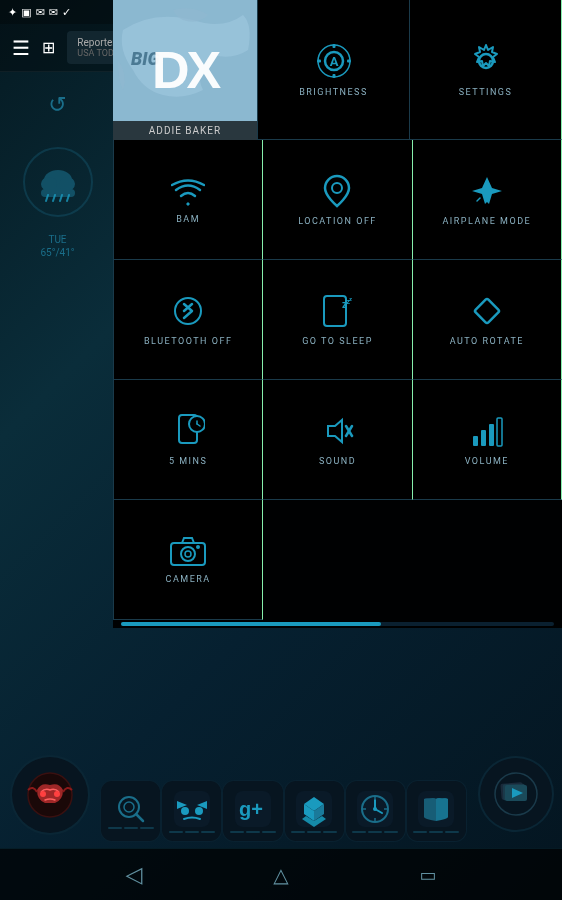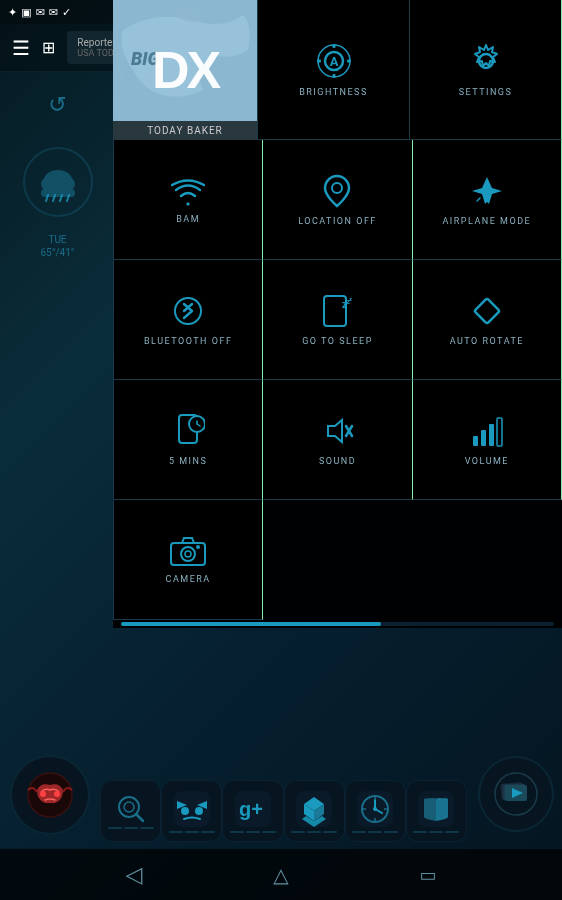--- a/index.html
+++ b/index.html
@@ -387,21 +387,21 @@
 
           <path d="M10,30 Q40,10 80,20 Q110,30 130,15 Q140,25 135,50 Q120,60 100,55 Q80,70 90,90 Q70,100 50,95 Q30,90 20,70 Q5,50 10,30Z" fill="#a0c8e0" opacity="0.6"></path>
           <path d="M60,10 Q80,5 95,15 Q85,25 70,20 Q65,18 60,10Z" fill="#90b8d0" opacity="0.7"></path>
           <path d="M5,60 Q15,75 10,90 Q5,80 5,60Z" fill="#90b8d0" opacity="0.7"></path>
 
           <text x="18" y="65" font-size="18" font-weight="900" fill="rgba(0,50,80,0.5)" font-style="italic">BIG</text>
         </svg>
 
         <div style="position:relative;z-index:2;font-size:52px;font-weight:900;color:rgba(255,255,255,0.95);letter-spacing:-3px;font-family:Arial,sans-serif;">DX</div>
       </div>
-      <div class="avatar-label">TODAY BAKER</div>
+      <div class="avatar-label">ADDIE BAKER</div>
     </div>
 
     <div style="display:grid;grid-template-columns:1fr 1fr;flex:1;border-bottom:1px solid #1a3a4a;">
 
       <div class="tile" style="height:140px;border-right:1px solid #1a3a4a;">
         <span class="tile-icon">
           <svg width="36" height="36" viewBox="0 0 36 36">
             <circle cx="18" cy="18" r="9" fill="none" stroke="#1a9abe" stroke-width="2.5"></circle>
             <text x="18" y="23" text-anchor="middle" font-size="13" fill="#1a9abe" font-weight="bold">A</text>
             <circle cx="18" cy="18" r="16" fill="none" stroke="#1a9abe" stroke-width="1.5"></circle>

